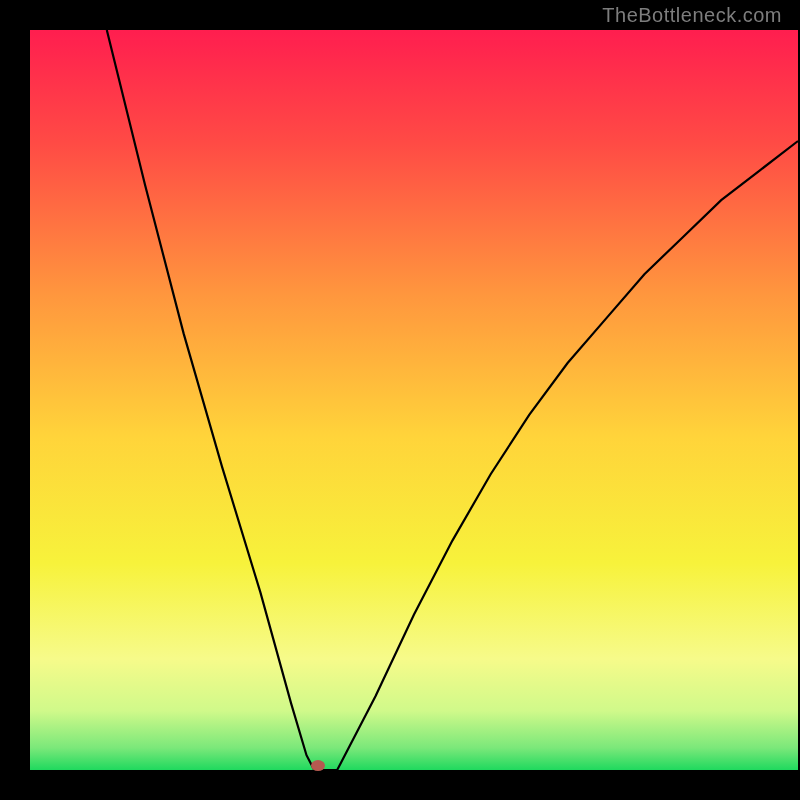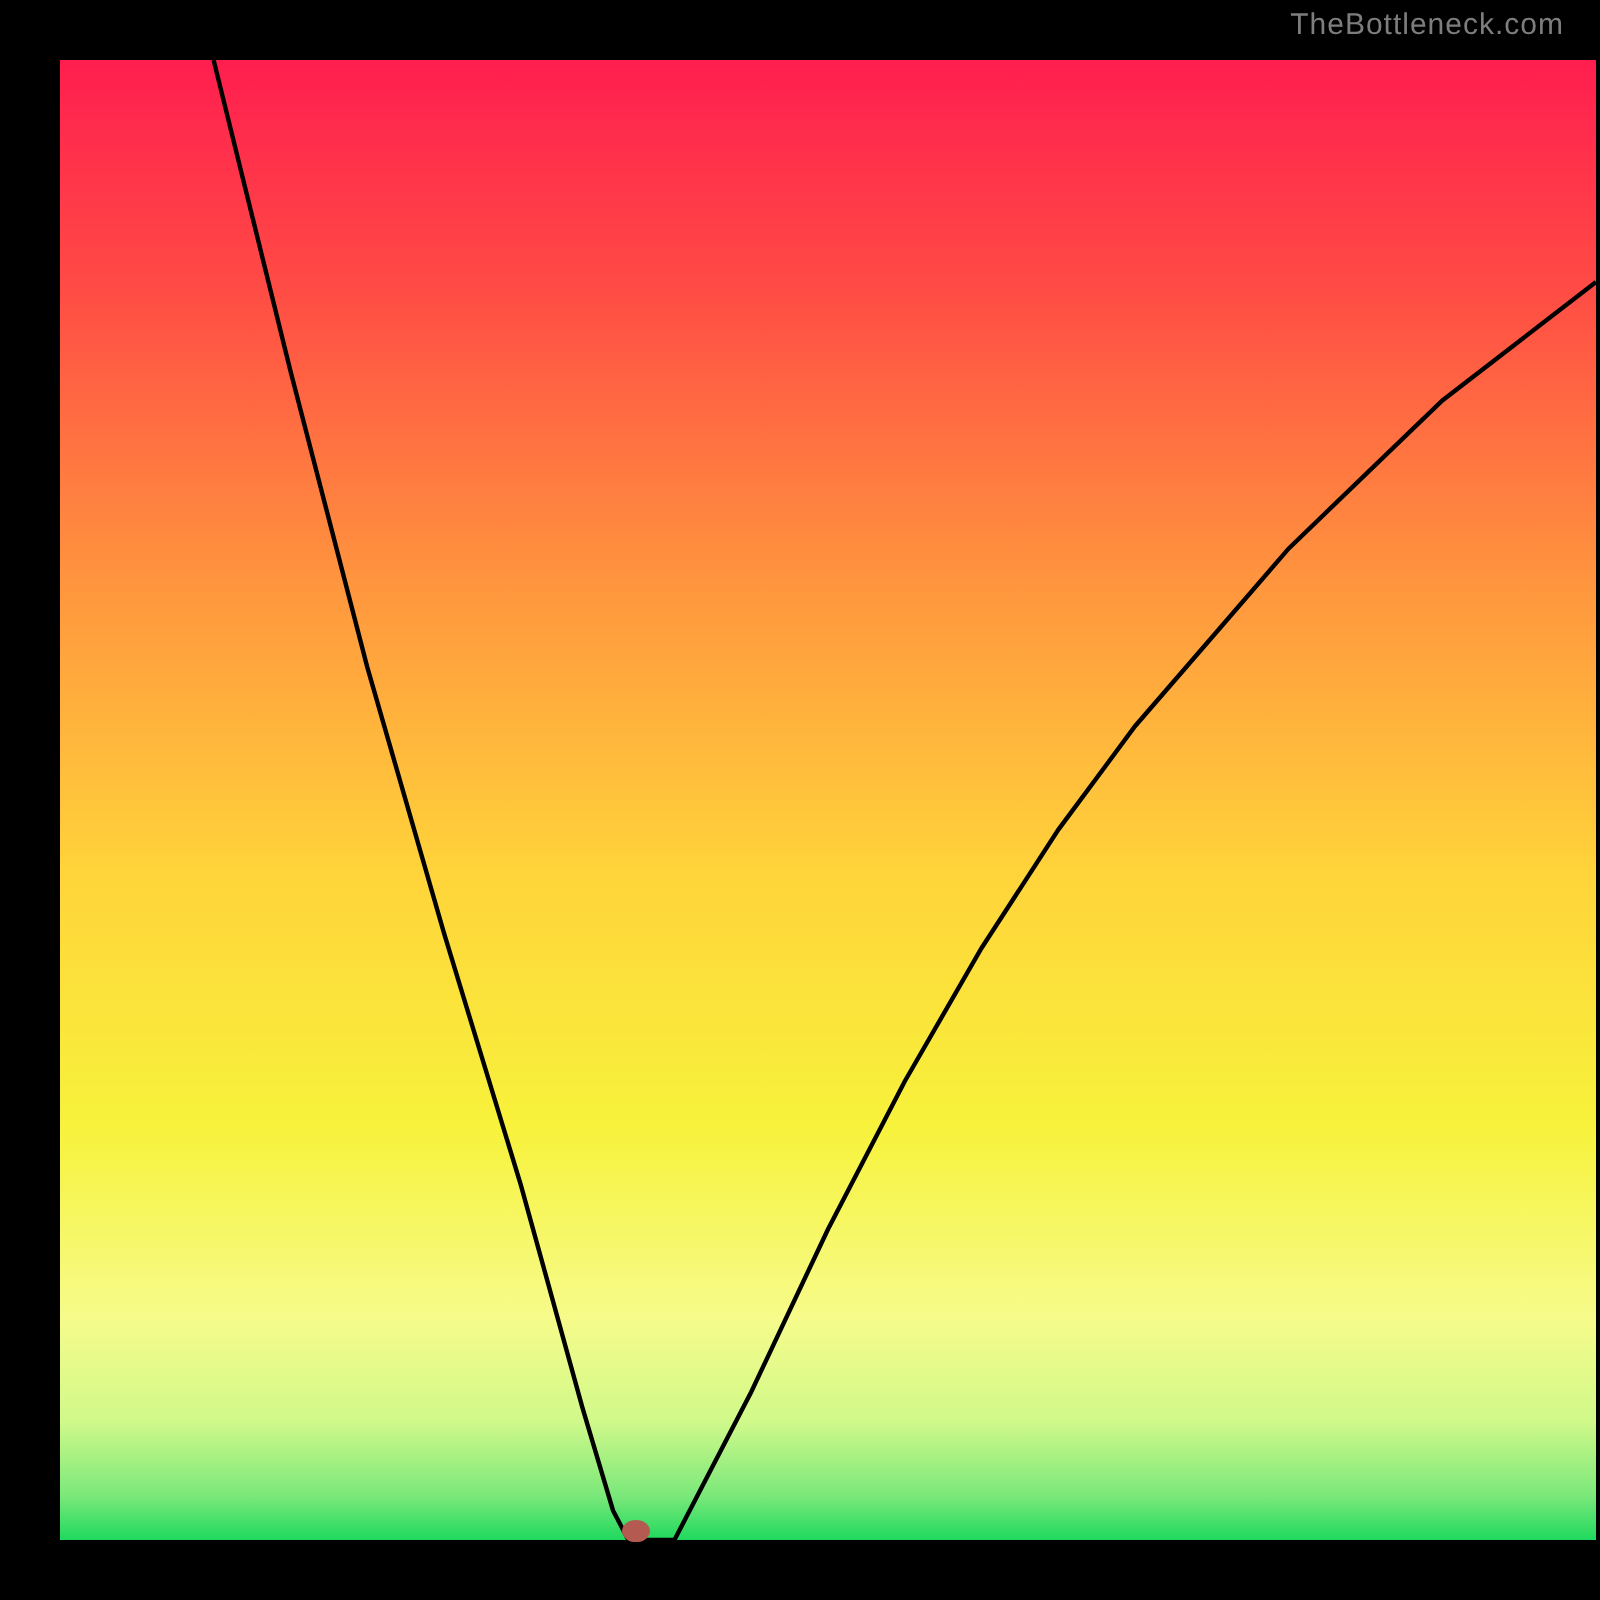--- a/index.html
+++ b/index.html
@@ -13,21 +13,21 @@
   .stage {
     position: relative;
     width: 800px;
     height: 800px;
   }
   .watermark {
     position: absolute;
     top: 4px;
     right: 18px;
     color: #7d7d7d;
-    font-size: 15px;
+    font-size: 20px;
     font-weight: 500;
     letter-spacing: 0.5px;
     z-index: 5;
   }
   svg.plot {
     position: absolute;
     left: 0;
     top: 0;
     width: 800px;
     height: 800px;

